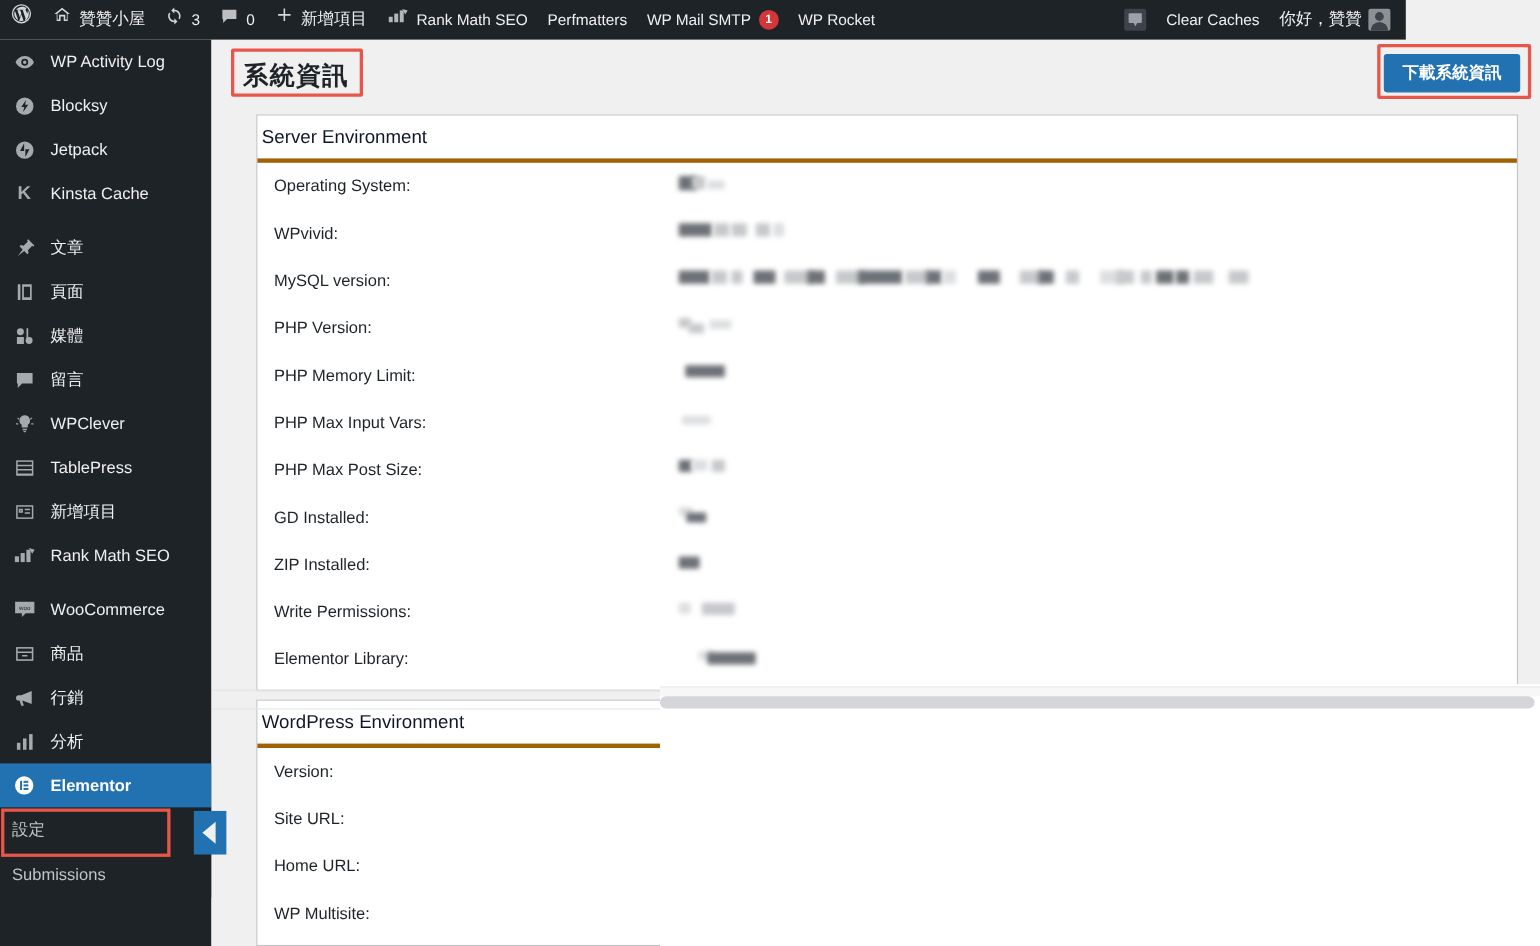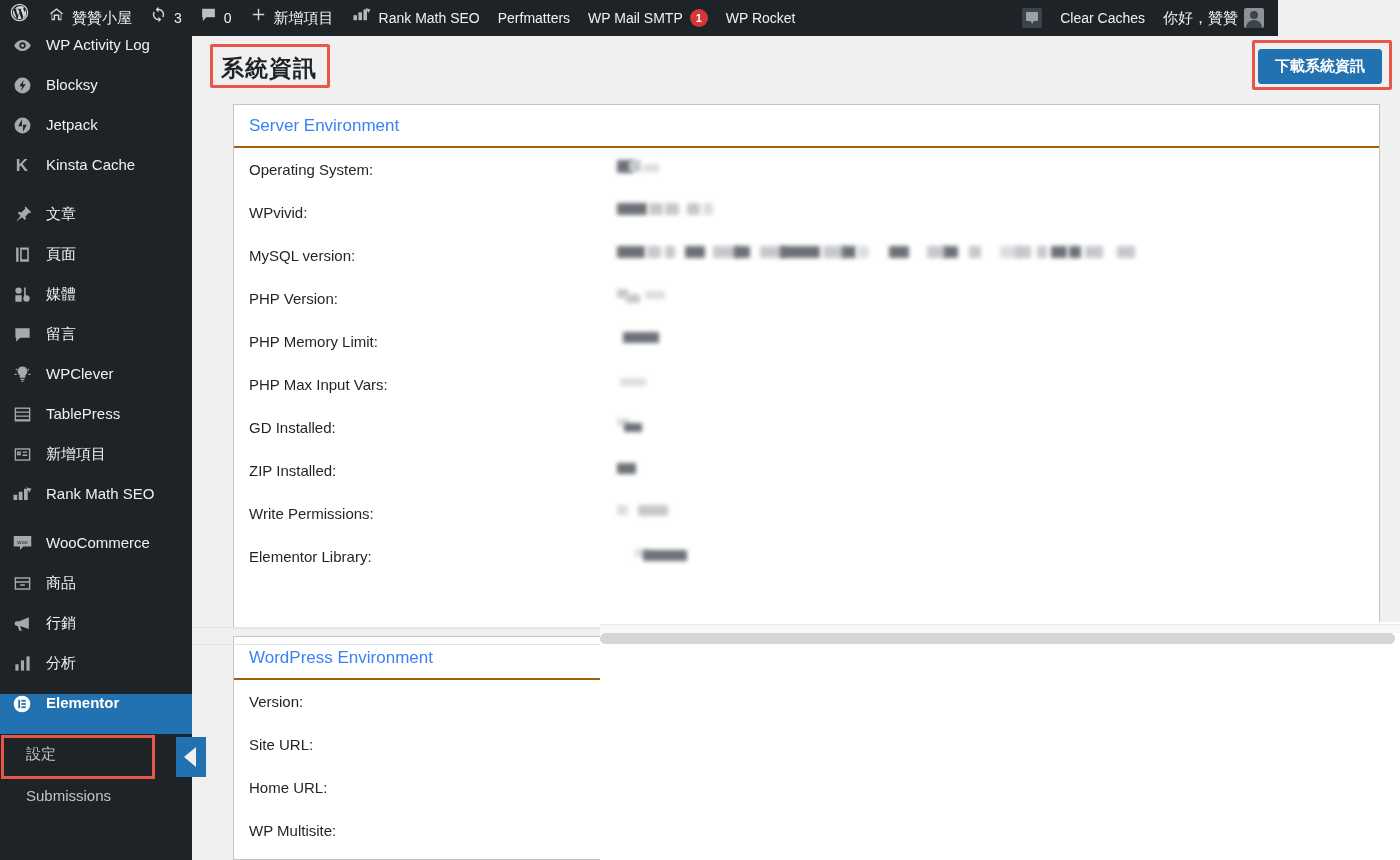--- a/index.html
+++ b/index.html
@@ -64,40 +64,40 @@
   }
 
   
   #sidebar {
     position: absolute; top: 36px; left: 0;
     width: 192px; height: 824px;
     background: #1d2327;
     z-index: 40;
   }
   .menu-item {
-    display: flex; align-items: flex-start;
+    display: flex; align-items: center;
     height: 40px; padding-left: 11px;
     color: #f0f0f1; font-size: 15px;
     position: relative;
   }
   .menu-item .mi-icon {
     width: 22px; margin-right: 13px;
     display: flex; align-items: center; justify-content: center;
     color: #a7aaad; flex: 0 0 22px;
   }
   .menu-item .mi-label { white-space: nowrap; }
   .menu-item.cjk .mi-label { font-size: 15px; }
   .menu-item.current {
     background: #2271b1; color: #fff; font-weight: 600;
   }
   .menu-item.current .mi-icon { color: #fff; }
   .menu-sep { height: 9px; }
   .submenu-item {
     height: 41px; display: flex; align-items: center;
-    padding-left: 26px; color: #c3c4c7; font-size: 15px;
+    padding-left: 11px; color: #c3c4c7; font-size: 15px;
     background: #1d2327;
   }
   .arrow-badge {
     position: absolute; left: 176px; top: 737px;
     width: 30px; height: 40px; background: #2271b1;
     clip-path: polygon(0 0, 100% 0, 100% 100%, 0 100%);
     z-index: 45;
   }
   .arrow-badge::after {
     content:""; position:absolute; left: 8px; top: 10px;
@@ -142,23 +142,23 @@
 
   .card {
     position: absolute;
     left: 41px; width: 1147px;
     background: #fff;
     border: 1px solid #c3c4c7;
     box-shadow: 0 1px 1px rgba(0,0,0,.04);
   }
   .card-head {
     height: 43px; display: flex; align-items: center;
-    padding-left: 15px;
-    border-bottom: 2px solid #a16207;
-    font-size: 17px; color: #3b82f6;
+    padding-left: 4px;
+    border-bottom: 4px solid #a16207;
+    font-size: 17px; color: #0f172a;
   }
   .row {
     display: flex; align-items: center;
     height: 43px; padding-left: 15px; gap: 38px;
   }
   .row-label {
     width: 330px; flex: 0 0 330px;
     font-size: 15px; color: #1d2327;
   }
   .row-value { position: relative; height: 20px; flex: 1 1 auto; }
@@ -536,20 +536,28 @@
       </div>
     </div>
 
     <div class="row">
       <div class="row-label">PHP Max Input Vars:</div>
       <div class="row-value">
         <span class="blob l" style="left:3px;width:26px;height:8px;top:3px;"></span>
       </div>
     </div>
 
+    <div class="row">
+      <div class="row-label">PHP Max Post Size:</div>
+      <div class="row-value">
+        <span class="blob d" style="left:0px;width:12px;height:11px;"></span>
+        <span class="blob l" style="left:12px;width:14px;height:10px;"></span>
+        <span class="blob" style="left:30px;width:12px;height:11px;"></span>
+      </div>
+    </div>
 
     <div class="row">
       <div class="row-label">GD Installed:</div>
       <div class="row-value">
         <span class="blob l" style="left:0px;width:12px;height:8px;"></span>
         <span class="blob d" style="left:7px;width:18px;height:9px;top:5px;"></span>
       </div>
     </div>
 
     <div class="row">

